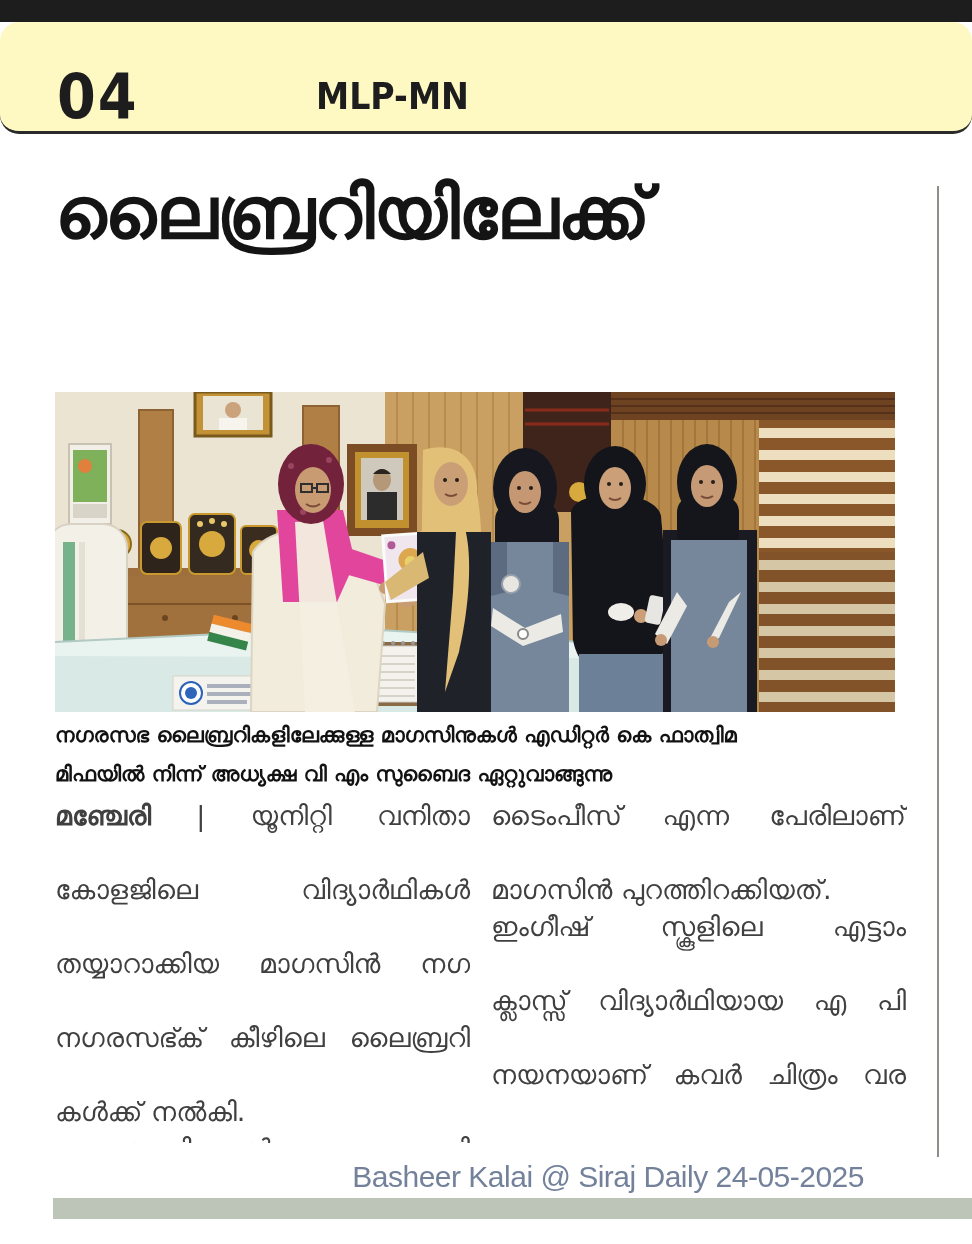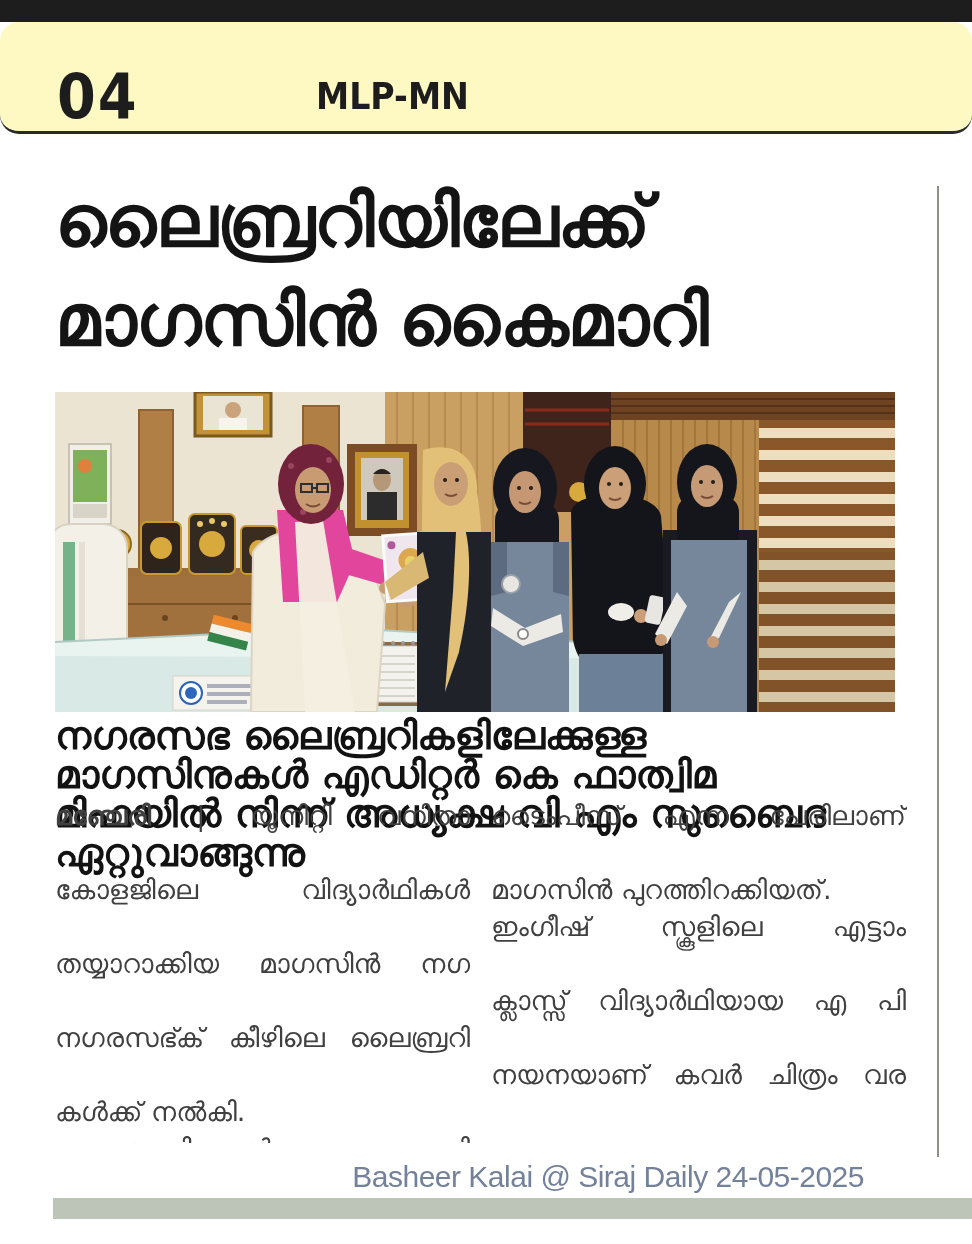--- a/index.html
+++ b/index.html
@@ -7,29 +7,29 @@
         font-family:"DejaVu Sans",sans-serif;color:#1b1b1b;}
   
   .top-bar{position:absolute;left:0;top:0;width:972px;height:22px;background:#1d1d1e;}
   .blue-band{position:absolute;left:0;top:22px;width:972px;height:109px;background:#fef9c3;
              border-bottom:3px solid #2a2a2a;border-radius:19px;}
   .page-number{position:absolute;left:57px;top:44px;font-size:62px;font-weight:900;
                letter-spacing:2px;color:#1d1d1e;font-stretch:condensed;line-height:1;}
   .edition-code{position:absolute;left:316px;top:56px;font-size:37px;font-weight:700;
                 color:#1d1d1e;font-stretch:condensed;line-height:1;}
   
-  .headline{position:absolute;left:55px;top:172px;width:870px;font-weight:700;
+  .headline{position:absolute;left:55px;top:164px;width:870px;font-weight:700;
             font-size:72px;line-height:99px;color:#141414;letter-spacing:-1px;}
   
   .right-rule{position:absolute;left:937px;top:186px;width:2px;height:971px;background:#8f8f88;}
   
   .photo-wrap{position:absolute;left:55px;top:392px;width:840px;height:320px;overflow:hidden;background:#d9c9a8;}
   
   .caption{position:absolute;left:55px;top:716px;width:850px;font-weight:700;
-           font-size:39px;line-height:39px;color:#121212;}
+           font-size:21px;line-height:39px;color:#121212;}
   
   .body-cols{position:absolute;left:55px;top:797px;width:852px;height:346px;display:flex;gap:21px;overflow:hidden;}
   .col{width:415px;font-size:27px;line-height:37px;color:#404040;}
   .bline{text-align:justify;}
   .bline.j::after{content:"";display:inline-block;width:100%;height:0;}
   .bline.ind{text-indent:42px;}
   .dl{font-weight:700;}
   
   .credit{position:absolute;right:108px;top:1160px;font-family:"Liberation Sans",sans-serif;
           font-size:30px;color:#73819b;letter-spacing:-0.5px;font-stretch:condensed;text-align:center;}
@@ -43,21 +43,20 @@
 
   <div class="top-bar"></div>
 
   <div class="blue-band">
     <div class="page-number">04</div>
     <div class="edition-code">MLP-MN</div>
   </div>
 
   <div class="headline">
     <div>ലൈബ്രറിയിലേക്ക്</div>
-    <div>മാഗസിൻ കൈമാറി</div>
   </div>
 
   <div class="right-rule"></div>
 
   <div class="photo-wrap">
     <svg width="840" height="320" viewBox="0 0 840 320" xmlns="http://www.w3.org/2000/svg">
 
       <rect x="0" y="0" width="840" height="320" fill="#d9c9a8"></rect>
       <g>
         <rect x="330" y="0" width="250" height="320" fill="#c9a061"></rect>

